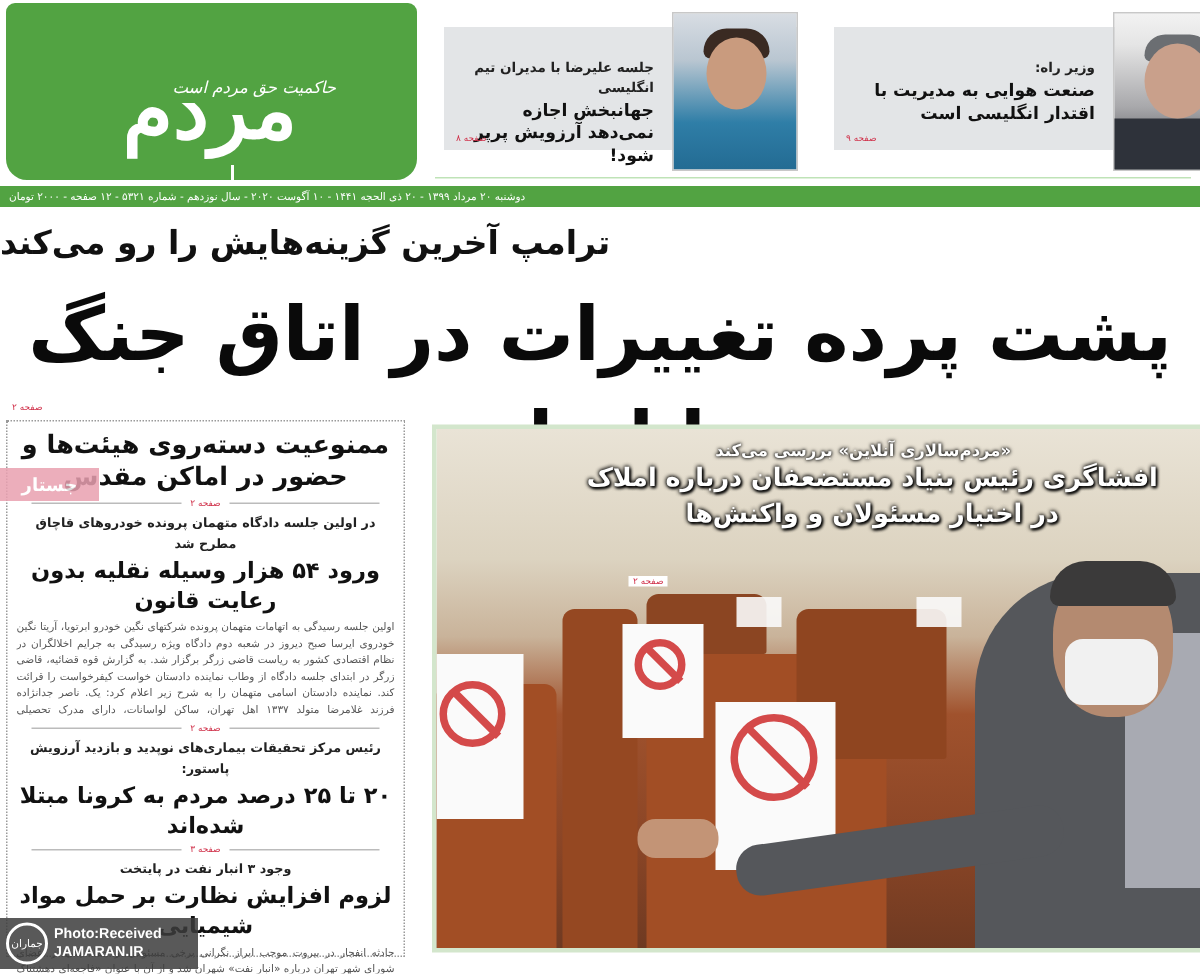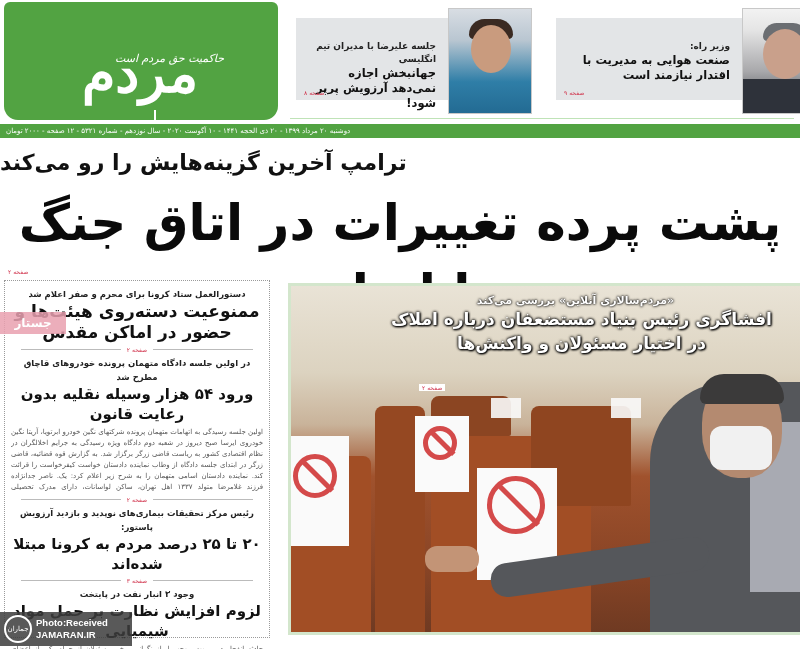--- a/index.html
+++ b/index.html
@@ -148,38 +148,37 @@
 </div>
 
 <div class="teaser" id="teaser2">
   <div class="photo">
     <div class="suit"></div>
     <div class="hair"></div>
     <div class="face"></div>
   </div>
   <div class="text">
     <div class="kicker">وزیر راه:</div>
-    <div class="title">صنعت هوایی به مدیریت با اقتدار نیازمند است</div>
+    <div class="title">صنعت هوایی به مدیریت با اقتدار انگلیسی است</div>
   </div>
   <div class="pageref">صفحه ۹</div>
 </div>
 
 <div class="top-rule"></div>
 
 <div class="datebar">
   <span>دوشنبه ۲۰ مرداد ۱۳۹۹ - ۲۰ ذی الحجه ۱۴۴۱ - ۱۰ آگوست ۲۰۲۰ - سال نوزدهم - شماره ۵۳۲۱ - ۱۲ صفحه - ۲۰۰۰ تومان</span>
 </div>
 
 <div class="supertitle">ترامپ آخرین گزینه‌هایش را رو می‌کند</div>
 <div class="headline">پشت پرده تغییرات در اتاق جنگ با ایران</div>
 <div class="pageref-main">صفحه ۲</div>
 
 <div class="leftcol">
   <div class="story">
-    <div class="kicker">دستورالعمل ستاد کرونا برای محرم و صفر اعلام شد</div>
     <div class="title big">ممنوعیت دسته‌روی هیئت‌ها و حضور در اماکن مقدس</div>
   </div>
   <div class="divider">
     <span class="line"></span>
     <span class="ref">صفحه ۲</span>
     <span class="line"></span>
   </div>
 
   <div class="story">
     <div class="kicker">در اولین جلسه دادگاه متهمان پرونده خودروهای قاچاق مطرح شد</div>

